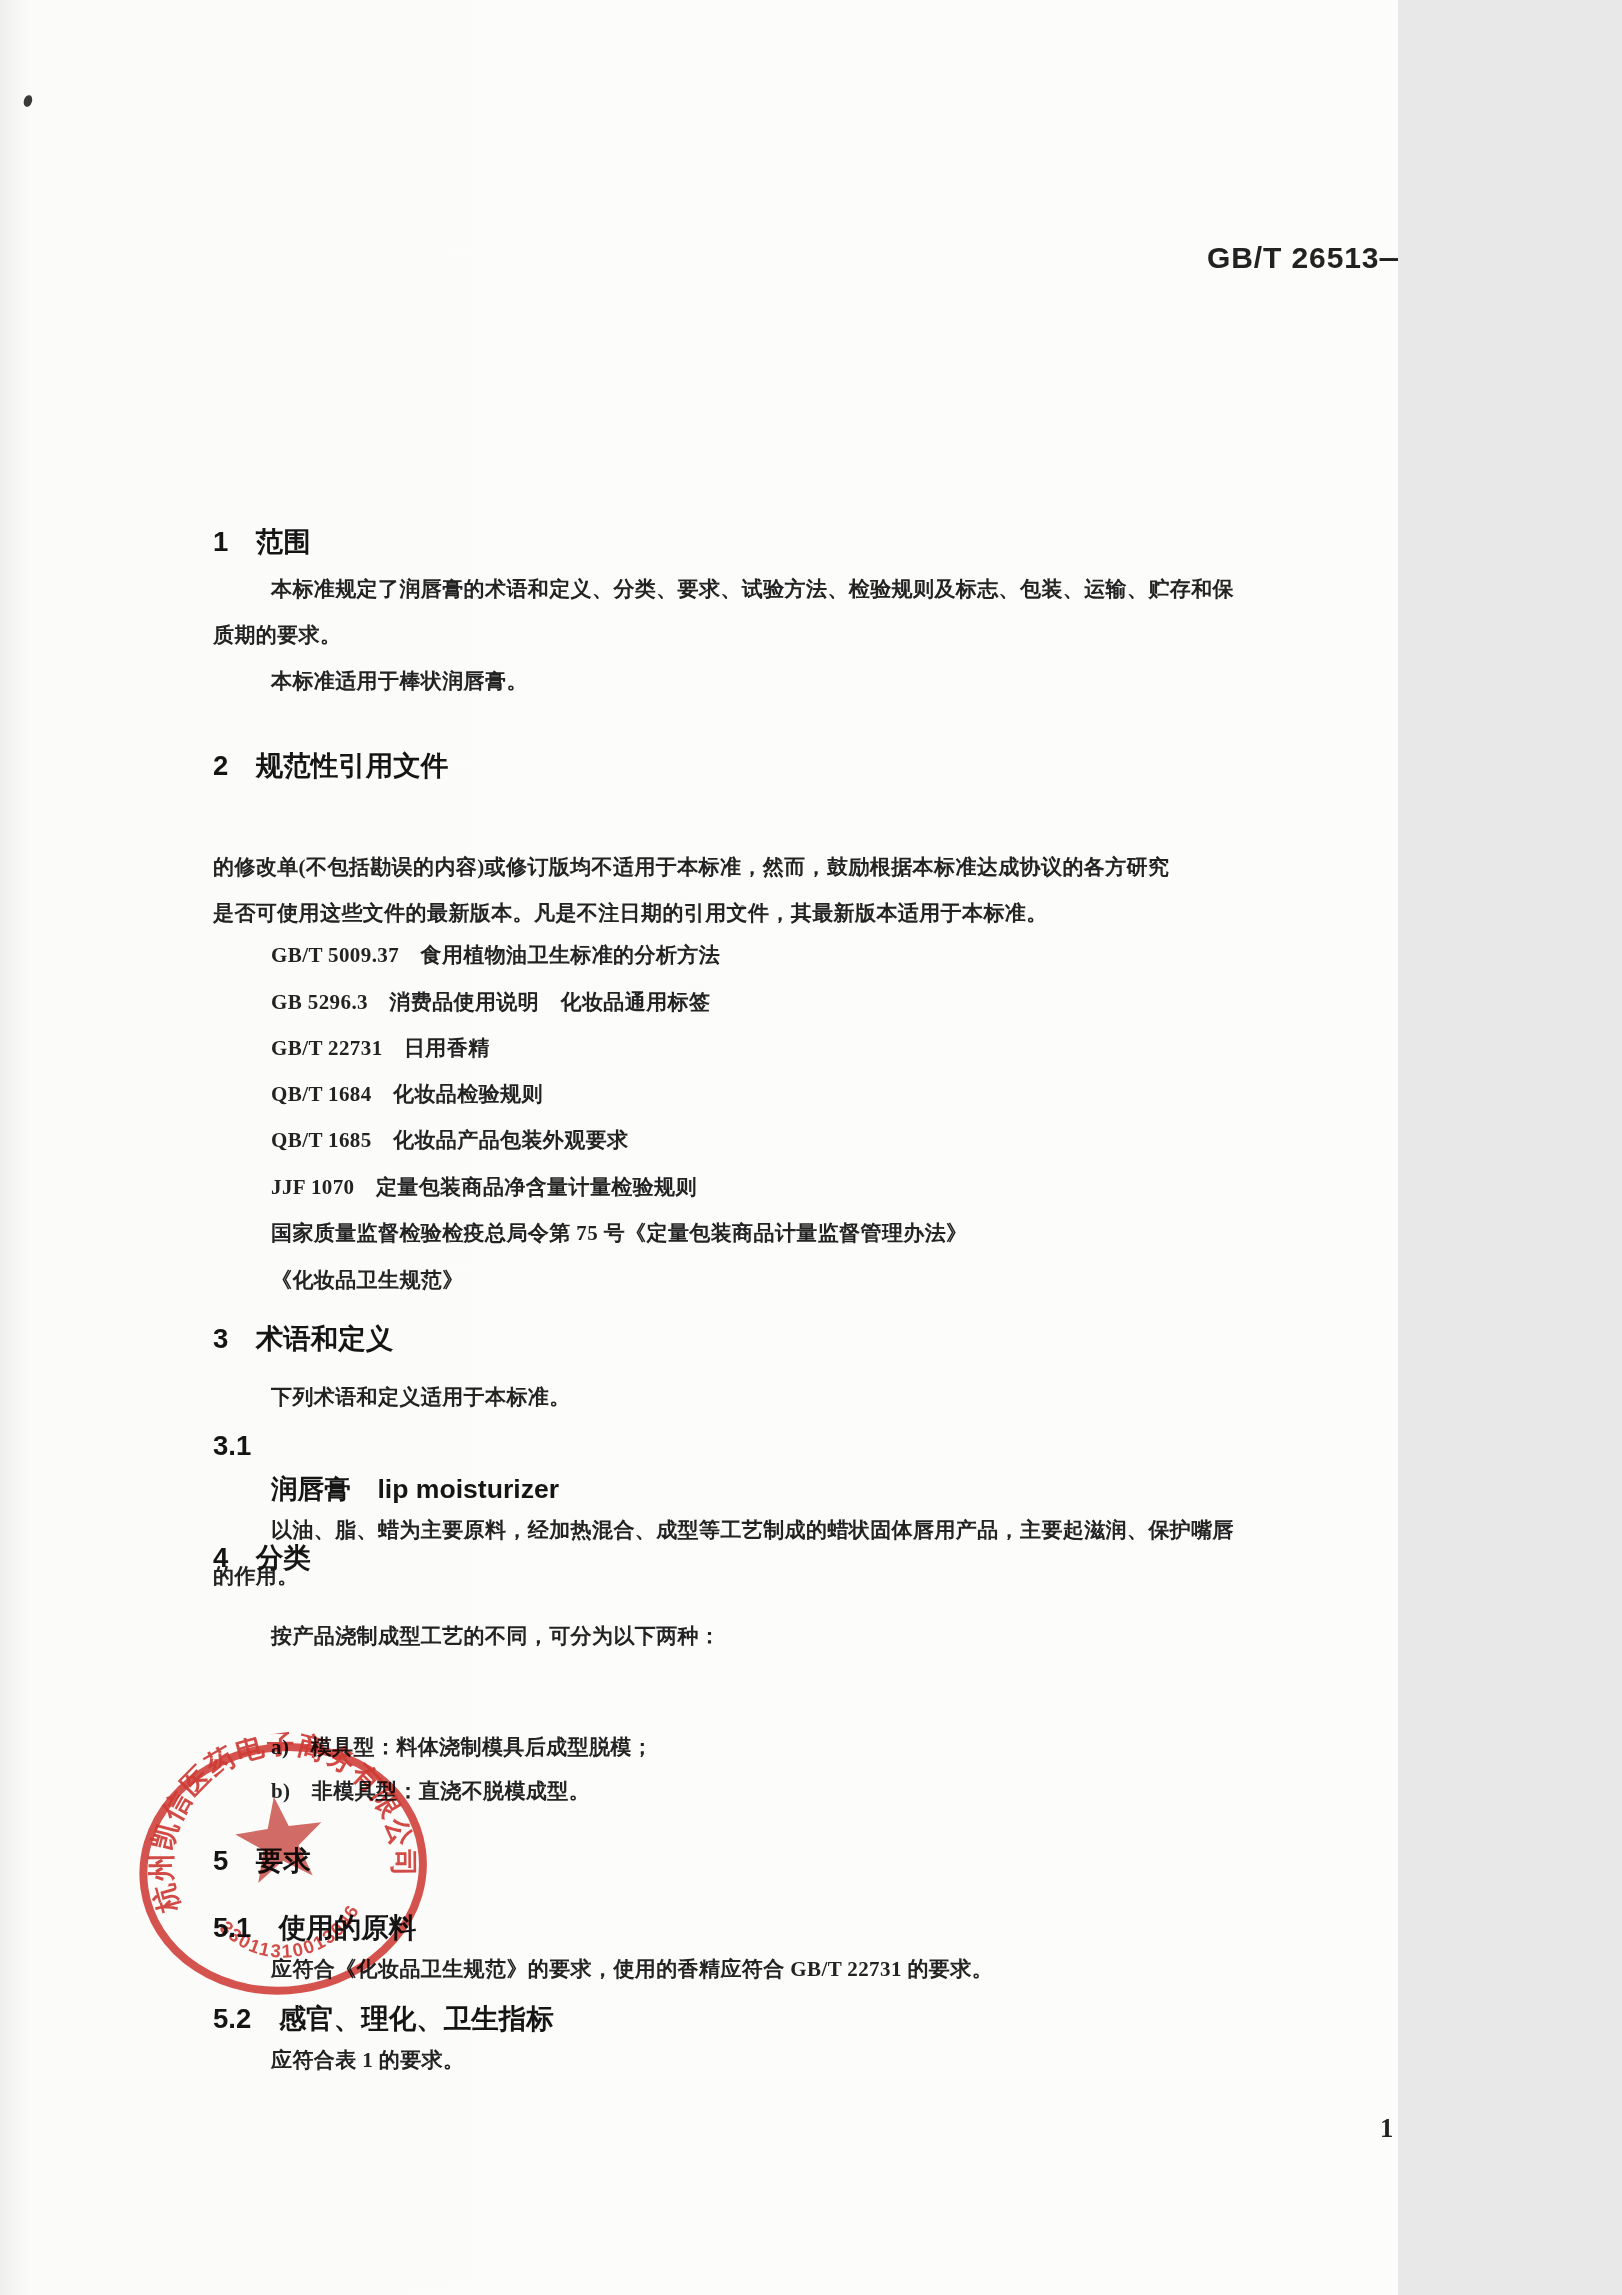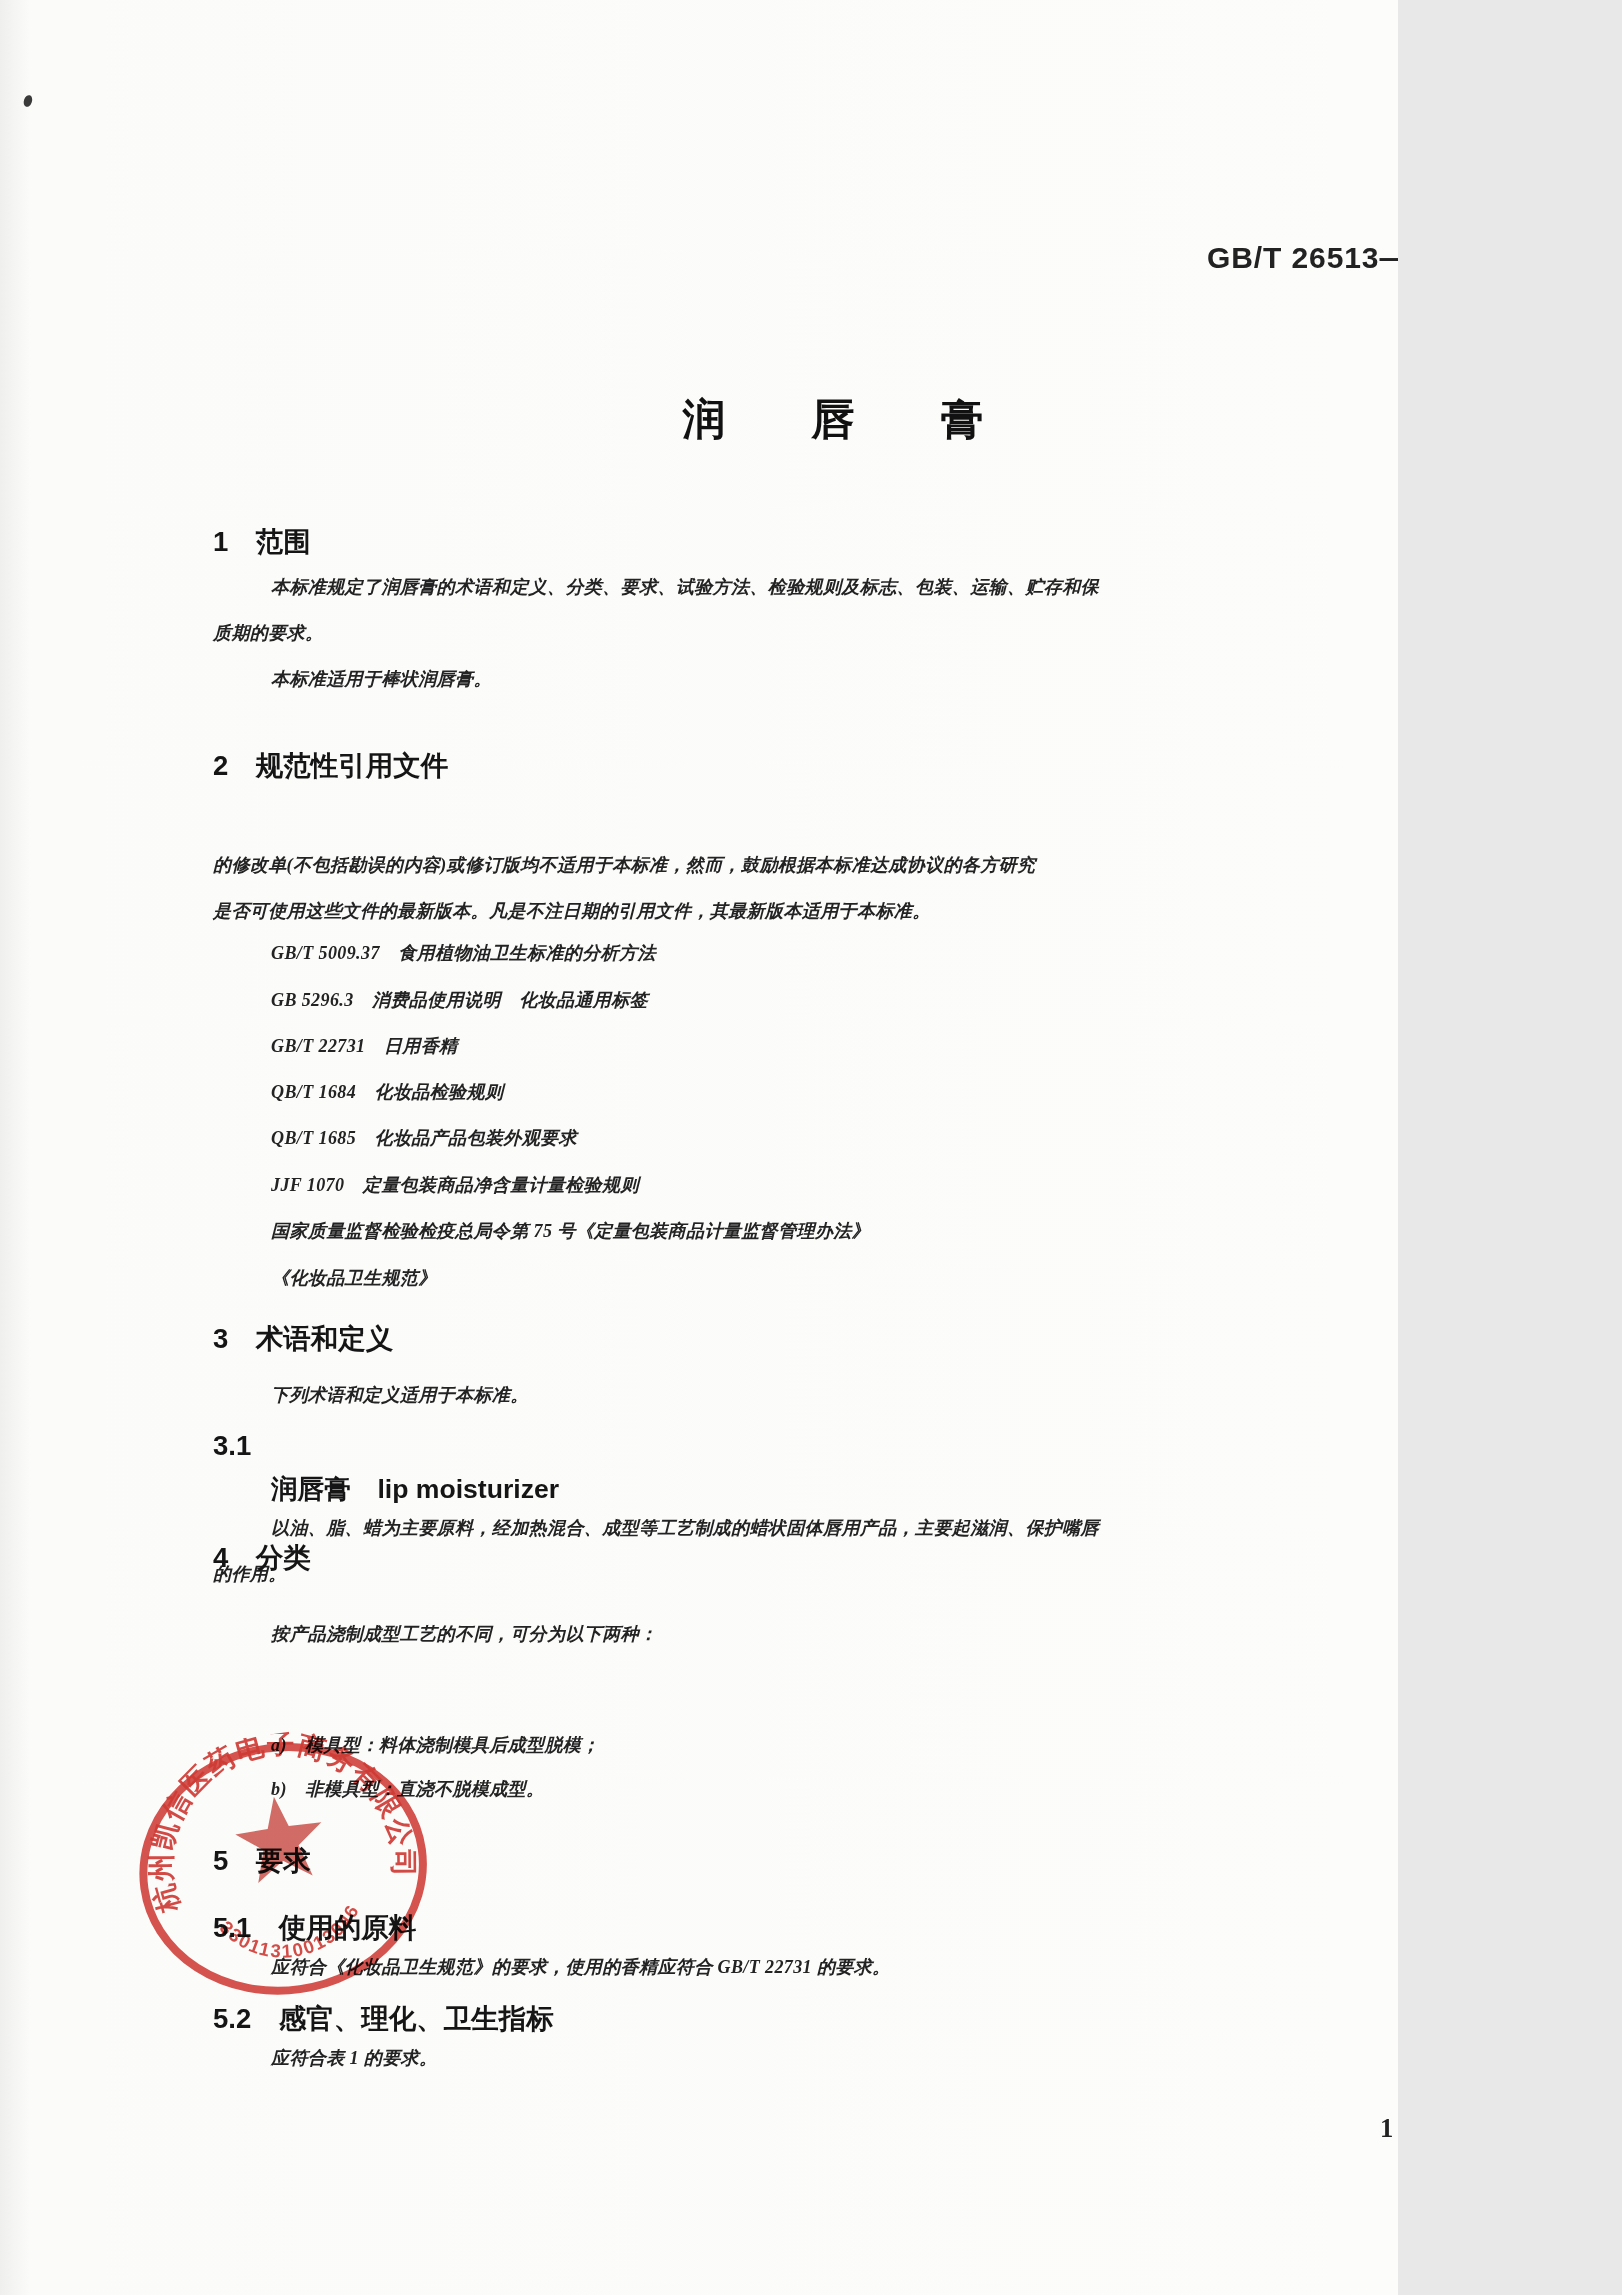--- a/index.html
+++ b/index.html
@@ -8,38 +8,37 @@
     width:1398px;height:2295px;
     background:linear-gradient(90deg,#efefed 0px,#fbfbfa 30px,#fcfcfb 100%);
     overflow:hidden;
     font-family:"Liberation Serif","DejaVu Serif",serif;
     color:#1c1c1c;
   }
   .abs{position:absolute;white-space:nowrap;}
   .docnum{font-family:"Liberation Sans","DejaVu Sans",sans-serif;font-weight:bold;font-size:30px;letter-spacing:0.9px;color:#222;}
   .doctitle{font-family:"Liberation Sans","DejaVu Sans",sans-serif;font-weight:bold;font-size:43px;color:#111;left:213px;width:1240px;text-align:center;}
   .h{font-family:"Liberation Sans","DejaVu Sans",sans-serif;font-weight:bold;font-size:27.5px;color:#151515;}
-  .b{font-size:18px;font-weight:bold;color:#232323;letter-spacing:0.4px;font-style:italic;}
+  .b{font-size:21px;font-weight:bold;color:#232323;letter-spacing:0.4px;}
   .bt{font-family:"Liberation Sans","DejaVu Sans",sans-serif;font-weight:bold;font-size:26.6px;color:#151515;}
   .pagenum{font-size:26.6px;font-weight:bold;color:#222;}
   .stamp-wrap{position:absolute;left:131px;top:1734px;width:305px;height:275px;mix-blend-mode:multiply;opacity:.92;transform:rotate(-8deg);}
   .edge-bar{position:absolute;background:#432222;}
   .dot{position:absolute;background:#3a3a3a;border-radius:50%;}
 </style>
 </head>
 <body>
 
 <div class="page">
 
   <div class="dot" style="left:24px;top:95px;width:8px;height:11.5px;transform:rotate(18deg);"></div>
   <div class="dot" style="left:740px;top:905px;width:5.3px;height:5.3px;background:#9a9a9a;"></div>
 
   <div class="abs docnum" style="left:1207px;top:241px;">GB/T 26513—2011</div>
 
-  <div class="abs doctitle" style="top:391px;">润　　唇　　膏</div>
 
   <div class="abs h" style="left:213px;top:524px;">1　范围</div>
   <div class="abs b" style="left:271px;top:575px;">本标准规定了润唇膏的术语和定义、分类、要求、试验方法、检验规则及标志、包装、运输、贮存和保</div>
   <div class="abs b" style="left:213px;top:621px;">质期的要求。</div>
   <div class="abs b" style="left:271px;top:667px;">本标准适用于棒状润唇膏。</div>
 
   <div class="abs h" style="left:213px;top:748px;">2　规范性引用文件</div>
   <div class="abs b" style="left:213px;top:853px;">的修改单(不包括勘误的内容)或修订版均不适用于本标准，然而，鼓励根据本标准达成协议的各方研究</div>
   <div class="abs b" style="left:213px;top:899px;">是否可使用这些文件的最新版本。凡是不注日期的引用文件，其最新版本适用于本标准。</div>
 

